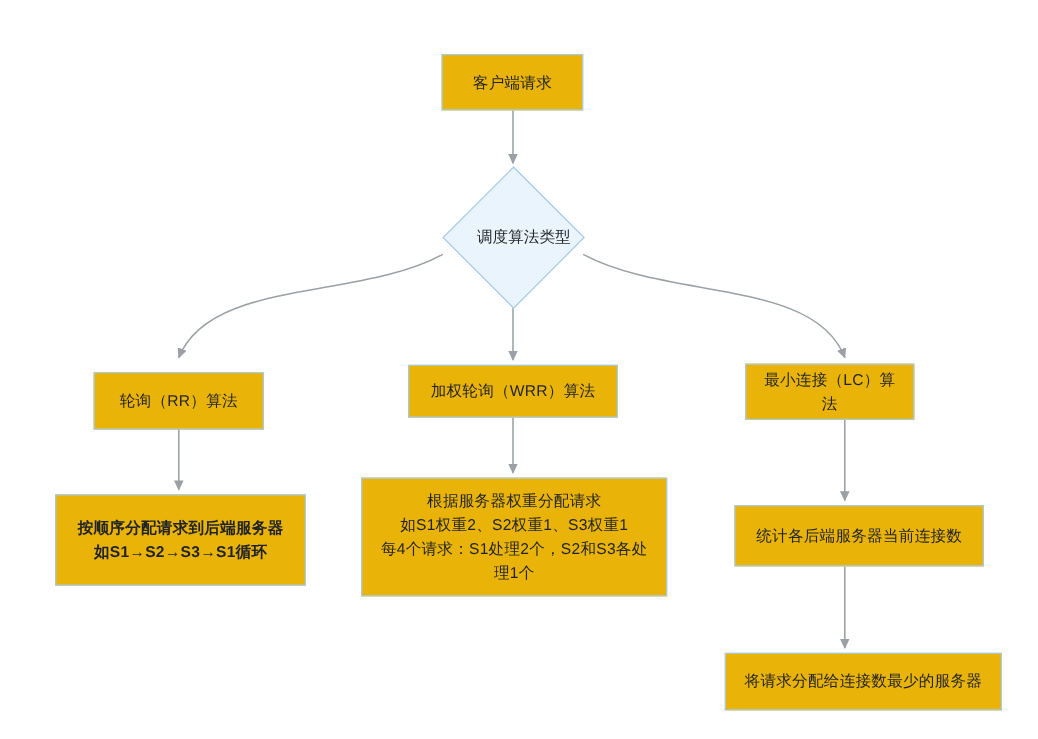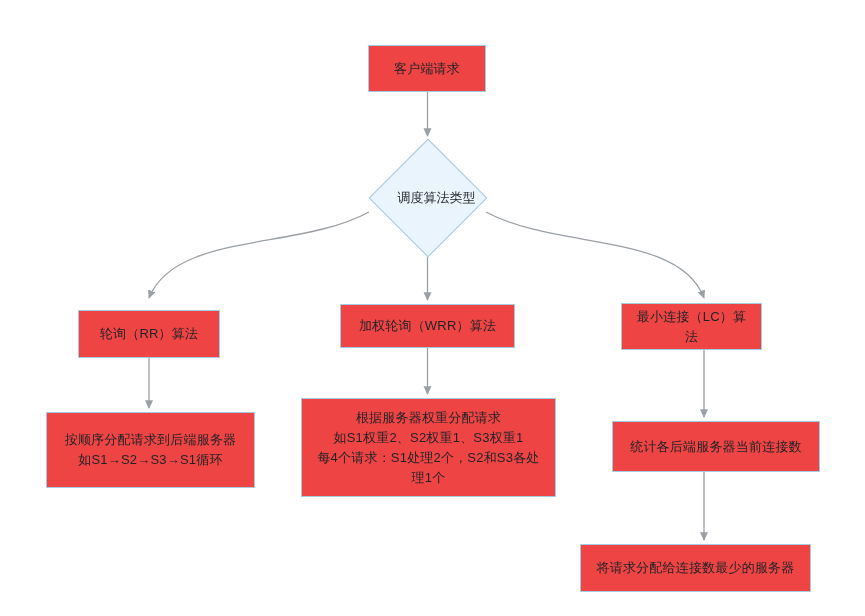--- a/index.html
+++ b/index.html
@@ -24,21 +24,21 @@
     position: absolute;
     left: 0;
     top: 0;
     width: 865px;
     height: 616px;
     pointer-events: none;
   }
   .node {
     position: absolute;
     box-sizing: border-box;
-    background: #ef4444;
+    background: #eab308;
     border: 1px solid #a5cae4;
     display: flex;
     align-items: center;
     justify-content: center;
     text-align: center;
     color: #1f2328;
     font-size: 13px;
     line-height: 20px;
     letter-spacing: 0.2px;
   }
@@ -119,32 +119,32 @@
   </div>
 
   <div class="node" style="left:340px; top:304px; width:175px; height:44px;">
     <span class="label">加权轮询（WRR）算法</span>
   </div>
 
   <div class="node" style="left:621px; top:303px; width:141px; height:47px;">
     <span class="label">最小连接（LC）算法</span>
   </div>
 
-  <div class="node node-multiline" style="left:46px; top:412px; width:209px; height:76px;">
+  <div class="node node-multiline" style="left:46px; top:412px; width:209px; height:76px;font-weight:bold;">
     <span class="label">按顺序分配请求到后端服务器
 如S1→S2→S3→S1循环</span>
   </div>
 
   <div class="node node-multiline" style="left:301px; top:398px; width:255px; height:99px;">
     <span class="label">根据服务器权重分配请求
 如S1权重2、S2权重1、S3权重1
 每4个请求：S1处理2个，S2和S3各处理1个</span>
   </div>
 
   <div class="node" style="left:600px; top:421px; width:208px; height:51px;margin-left:12px;">
     <span class="label">统计各后端服务器当前连接数</span>
   </div>
 
-  <div class="node" style="left:580px; top:544px; width:231px; height:48px;">
+  <div class="node" style="left:604px; top:544px; width:231px; height:48px;">
     <span class="label">将请求分配给连接数最少的服务器</span>
   </div>
 
 </div>
 
 </body></html>

